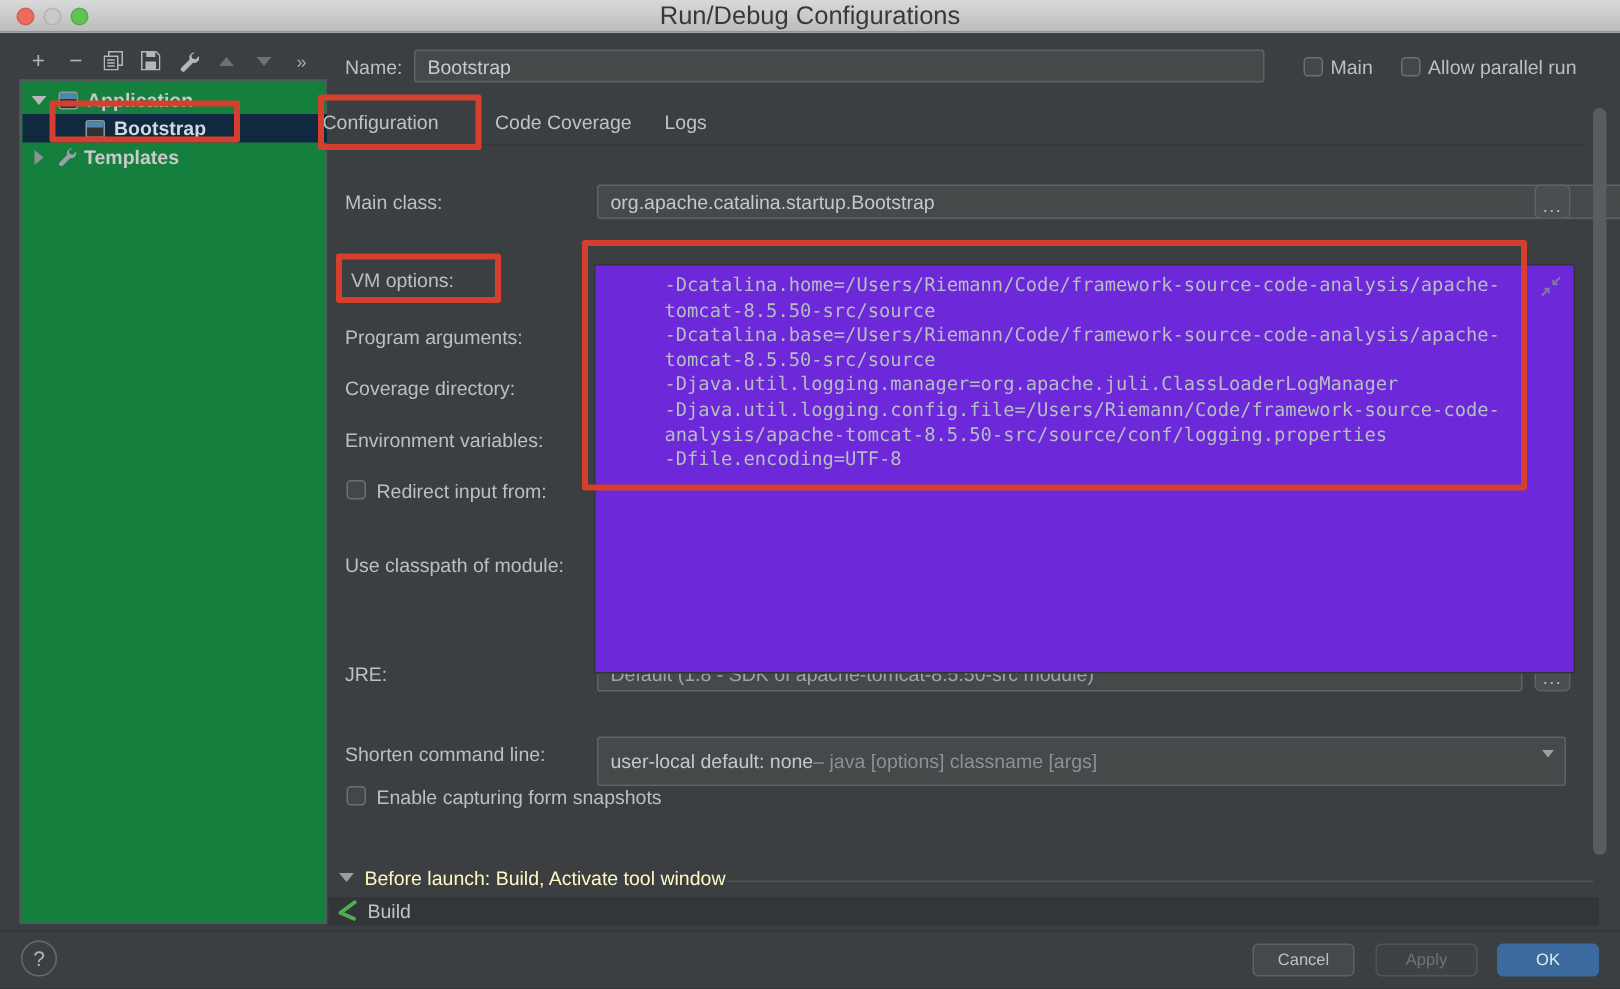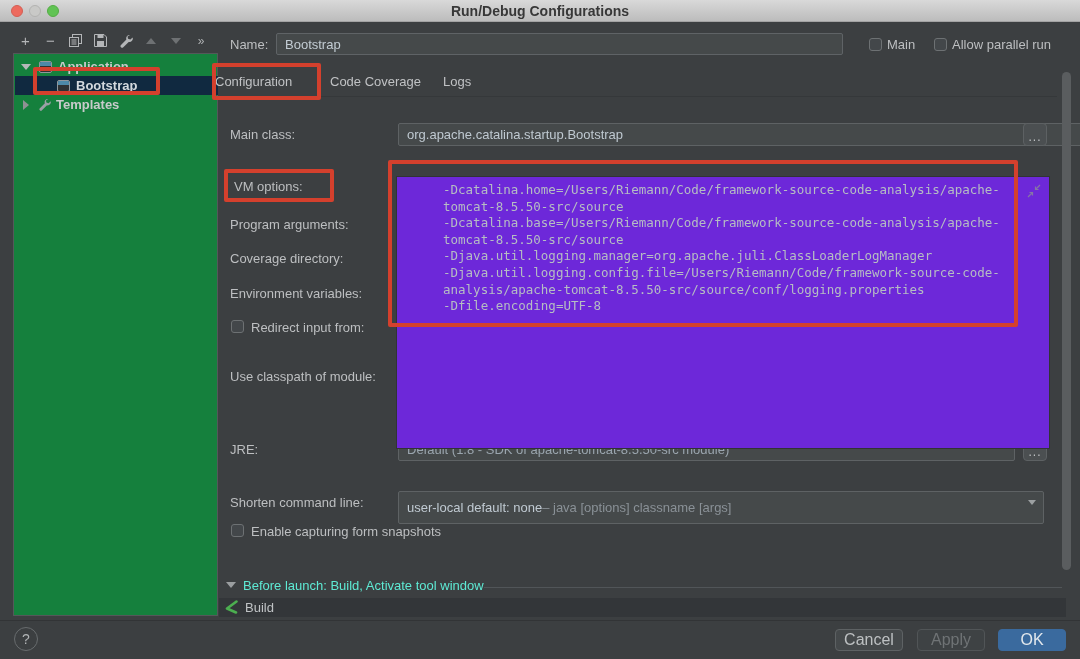--- a/index.html
+++ b/index.html
@@ -4,21 +4,21 @@
 <style>
   * { margin:0; padding:0; box-sizing:border-box; }
   html,body { width:1080px; height:659px; }
   body { font-family:"Liberation Sans", sans-serif; background:#2b2b2b; }
   .window { position:relative; width:1080px; height:659px; background:#3c3f41; overflow:hidden; }
 
   
   .titlebar { position:absolute; left:0; top:0; width:1080px; height:22px;
     background:linear-gradient(#d9d9d9,#bcbcbc); border-bottom:1px solid #a3a3a3;
     display:flex; align-items:center; justify-content:center; }
-  .title { font-size:14px; font-weight:bold; color:#383838; }
+  .title { font-size:17px; font-weight:normal; color:#383838; }
   .light { position:absolute; top:5px; width:12px; height:12px; border-radius:50%; }
   .light.red   { left:11px; background:#ed6a5e; border:1px solid #d35f54; }
   .light.gray  { left:29px; background:#c9c9c7; border:1px solid #b3b3b1; }
   .light.green { left:47px; background:#61c354; border:1px solid #54ad45; }
 
   
   .left-panel { position:absolute; left:13px; top:53px; width:205px; height:563px;
     border:1px solid #54585a; background:#15803d; }
   .toolbar { position:absolute; left:13px; top:28px; width:205px; height:25px;
     display:flex; align-items:center; color:#b4b6b8; }
@@ -62,21 +62,21 @@
     background:#5a5d5f; border-radius:4.5px; }
 
   .sep-line { position:absolute; background:#55595b; height:1px; }
 
   .build-strip { position:absolute; left:219px; top:598px; width:847px; height:19px;
     background:#333639; display:flex; align-items:center; font-size:13px; color:#c0c3c5; }
 
   .footer-sep { position:absolute; left:0; top:620px; width:1080px; height:1px; background:#323436; }
   .help-btn { position:absolute; left:14px; top:627px; width:24px; height:24px; border-radius:50%;
     border:1px solid #686c6e; color:#b0b3b5; font-size:14px; display:flex; align-items:center; justify-content:center; }
-  .btn { position:absolute; top:629px; width:68px; height:22px; border-radius:4px; font-size:16px;
+  .btn { position:absolute; top:629px; width:68px; height:22px; border-radius:4px; font-size:11px;
     display:flex; align-items:center; justify-content:center; }
   .btn.cancel { left:835px; background:#45494b; border:1px solid #5e6264; color:#bdc0c2; }
   .btn.apply  { left:917px; background:#3e4244; border:1px solid #515557; color:#6f7375; }
   .btn.ok     { left:998px; background:#3a6a9e; border:1px solid #3a6a9e; color:#e2e8ed; }
 
   .caret-down { position:absolute; width:0; height:0; border-left:4px solid transparent;
     border-right:4px solid transparent; border-top:5px solid #9ca0a2; }
   svg { display:block; }
 </style>
 </head>
@@ -193,21 +193,21 @@
   <div class="field" style="left:398px; top:491px; width:646px; height:33px;">
     <span style="color:#c0cad2;">user-local default: none </span>
     <span style="color:#8a9197;">– java [options] classname [args]</span>
   </div>
   <span class="caret-down" style="left:1028px; top:500px;"></span>
 
   <span class="checkbox" style="left:231px; top:524px;"></span>
   <div class="label" style="left:251px; top:524px;">Enable capturing form snapshots</div>
 
   <span class="arrow-down" style="position:absolute; left:226px; top:582px; border-top-color:#9b9ea0;"></span>
-  <div class="label" style="left:243px; top:578px; color:#5eead4;">Before launch: Build, Activate tool window</div>
+  <div class="label" style="left:243px; top:578px; color:#fef9c3;">Before launch: Build, Activate tool window</div>
   <div class="sep-line" style="left:484px; top:587px; width:578px; background:#515558;"></div>
 
   <div class="build-strip">
     <span style="margin-left:5px;">
       <svg width="15" height="15" viewBox="0 0 15 15">
           <path d="M12.5 1.5 L3 8.5 M3 8.5 L12 12.5" stroke="#4caf50" stroke-width="2.6" fill="none" stroke-linecap="round"></path>
         </svg>
     </span>
     <span style="margin-left:6px;">Build</span>
   </div>

